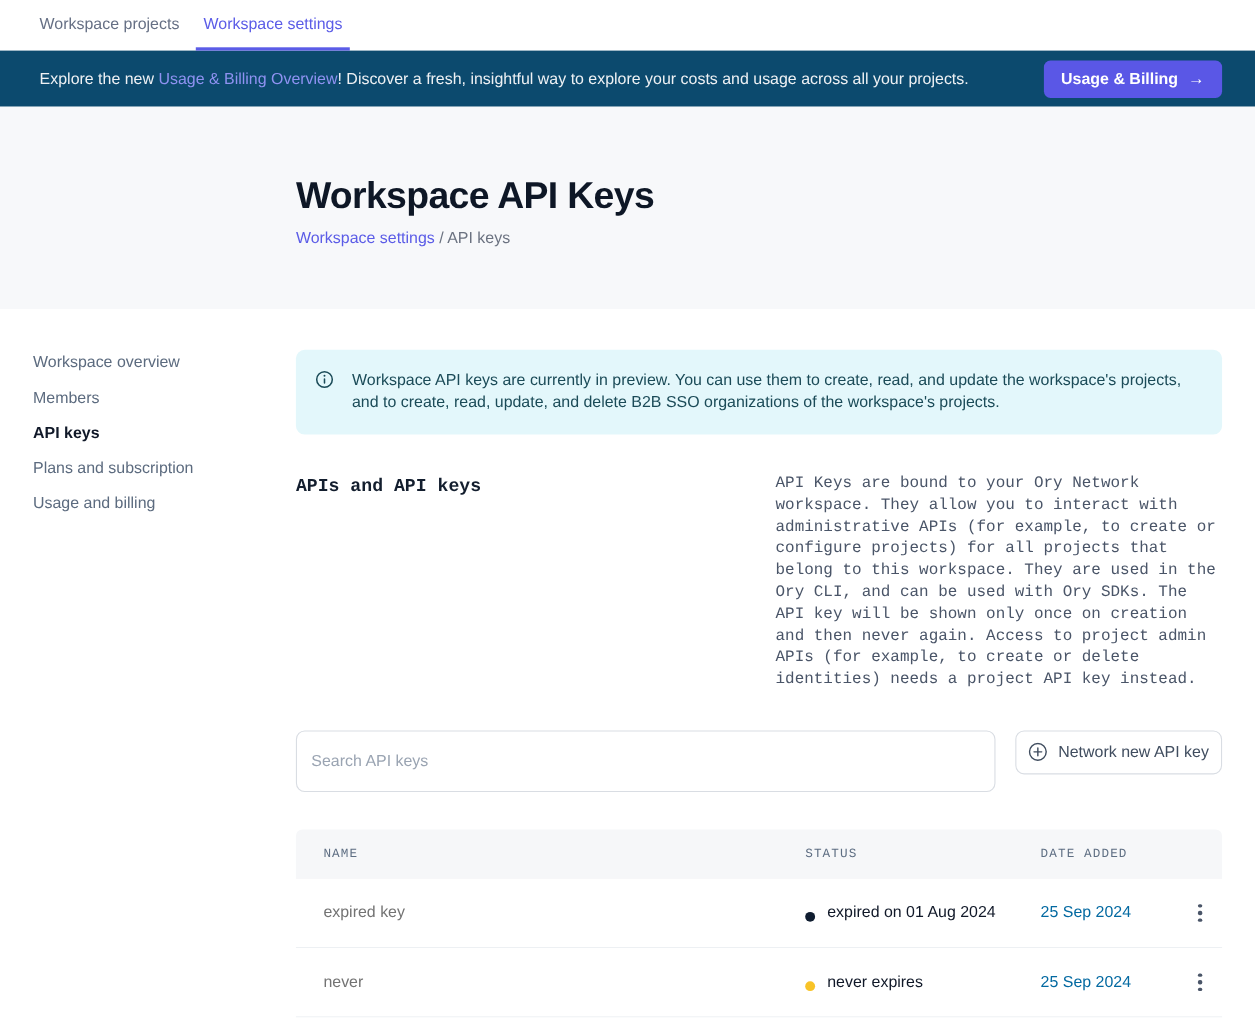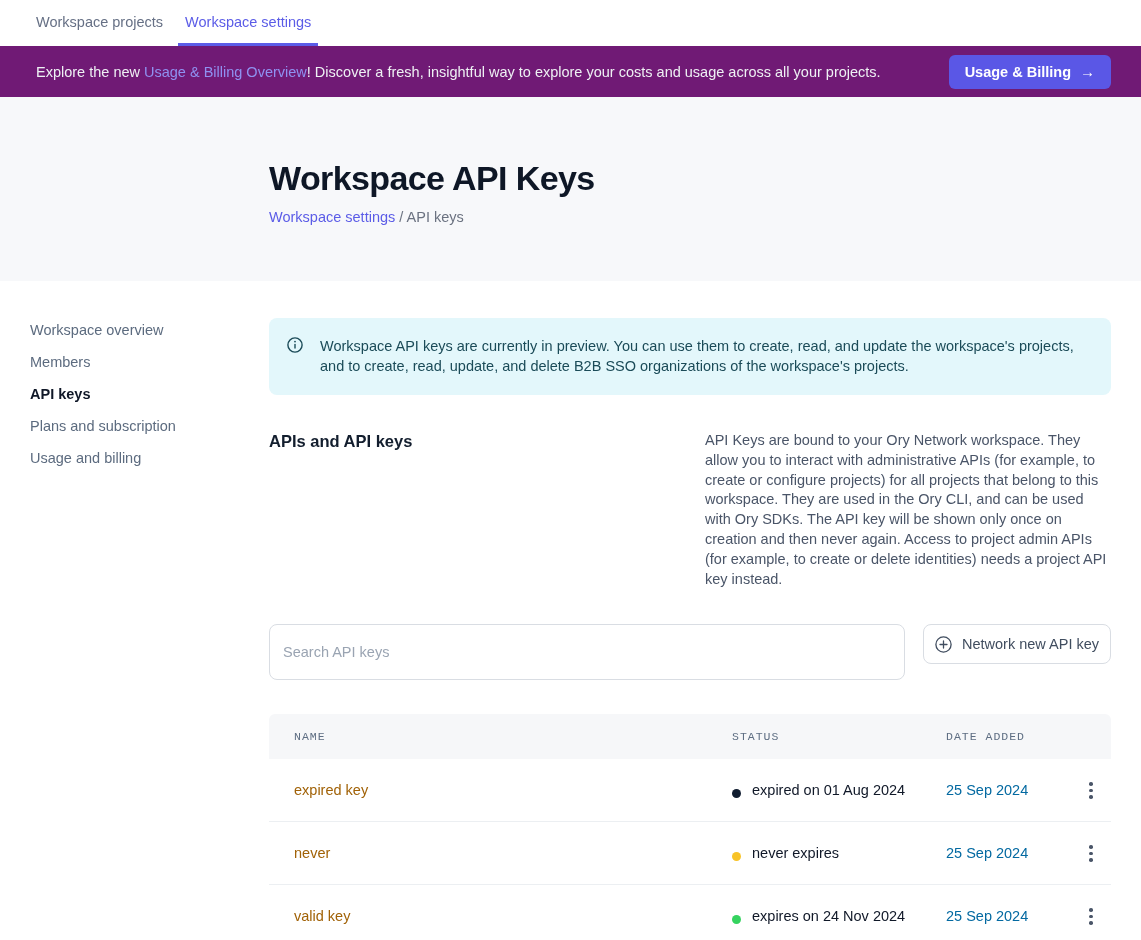--- a/index.html
+++ b/index.html
@@ -6,21 +6,21 @@
   html, body { width: 1141px; height: 940px; background: #ffffff; overflow: hidden; }
   body { font-family: "Liberation Sans", sans-serif; -webkit-font-smoothing: antialiased; }
 
   
   .topnav { height: 46px; background: #ffffff; display: flex; align-items: stretch; padding-left: 29px; }
   .tab { display: flex; align-items: center; padding: 0 7px; margin-right: 8px; font-size: 14.5px;
          color: #667085; cursor: pointer; border-bottom: 3px solid transparent; }
   .tab.active { color: #5b5ce7; border-bottom-color: #5b5ce7; font-weight: 400; }
 
   
-  .banner { height: 51px; background: #701a75; display: flex; align-items: center; padding: 0 30px 0 36px; }
+  .banner { height: 51px; background: #0c4a6e; display: flex; align-items: center; padding: 0 30px 0 36px; }
   .banner-text { font-size: 14.5px; color: #eef1f4; }
   .banner-text a { color: #8f92f1; text-decoration: none; cursor: pointer; }
   .banner-btn { margin-left: auto; background: #5a57e6; color: #ffffff; border: none; border-radius: 6px;
                 height: 34px; padding: 0 16px; font-size: 14.5px; font-weight: 700; cursor: pointer;
                 display: flex; align-items: center; gap: 9px; font-family: "Liberation Sans", sans-serif; }
   .banner-btn .arrow { font-size: 15px; font-weight: 400; }
 
   
   .hero { height: 184px; background: #f7f8fa; padding: 63px 0 0 269px; }
   .hero h1 { font-size: 34px; font-weight: 700; color: #0e1726; letter-spacing: -0.6px; line-height: 36px; }
@@ -35,21 +35,21 @@
 
   .content { width: 842px; flex: 0 0 842px; padding-top: 37px; }
 
   
   .notice { background: #e3f7fb; border-radius: 8px; padding: 17px 20px 19px 18px; display: flex; gap: 17px; }
   .notice-icon { flex: 0 0 16px; margin-top: 2px; }
   .notice-title { font-size: 14.5px; font-weight: 700; color: #1b4b58; line-height: 20px; }
   .notice-body { font-size: 14.5px; color: #1b4b58; line-height: 20px; margin-top: 1px; }
 
   
-  .section-row { margin-top: 36px; display: flex; justify-content: space-between; }
+  .section-row { margin-top: 36px; display: flex; justify-content: space-between; font-family: Liberation Mono, monospace; }
   .section-heading { font-size: 16.5px; font-weight: 700; color: #131e2e; padding-top: 1px; }
   .section-desc { width: 406px; font-size: 14.5px; line-height: 19.8px; color: #4a5568; }
 
   
   .toolbar { margin-top: 35px; display: flex; gap: 18px; }
   .search-input { flex: 1; height: 56px; border: 1px solid #d9dde3; border-radius: 8px; padding: 0 13px;
                   font-size: 14.5px; color: #101828; font-family: "Liberation Sans", sans-serif; outline: none; }
   .search-input::placeholder { color: #9aa4b2; }
   .create-btn { flex: 0 0 188px; height: 40px; background: #ffffff; border: 1px solid #d9dde3; border-radius: 8px;
                 display: flex; align-items: center; justify-content: center; gap: 10px; cursor: pointer;
@@ -57,21 +57,21 @@
 
   
   .table { margin-top: 34px; }
   .thead { height: 45px; background: #f6f7f9; border-radius: 6px 6px 0 0; display: grid;
            grid-template-columns: 463px 214px 1fr 40px; align-items: center; }
   .th { font-family: "Liberation Mono", "DejaVu Sans Mono", monospace; font-size: 11.5px; letter-spacing: 1px;
         color: #5e6e83; }
   .th:first-child { padding-left: 25px; }
   .trow { height: 63px; display: grid; grid-template-columns: 463px 214px 1fr 40px; align-items: center;
           border-bottom: 1px solid #eceff2; background: #ffffff; }
-  .td-name { padding-left: 25px; font-size: 14.5px; color: #a16207; }
+  .td-name { padding-left: 25px; font-size: 14.5px; color: #737373; }
   .td-status { display: flex; align-items: flex-end; gap: 11px; font-size: 14.5px; color: #101828; }
   .dot { width: 9px; height: 9px; border-radius: 50%; flex: 0 0 9px; }
   .td-date { font-size: 14.5px; color: #0369a1; }
   .td-actions { display: flex; justify-content: center; }
   .kebab { display: flex; flex-direction: column; gap: 3px; padding: 6px 8px; cursor: pointer; border-radius: 4px; }
   .kebab span { width: 3.5px; height: 3.5px; border-radius: 50%; background: #4a5568; }
 </style>
 </head>
 <body>
 

